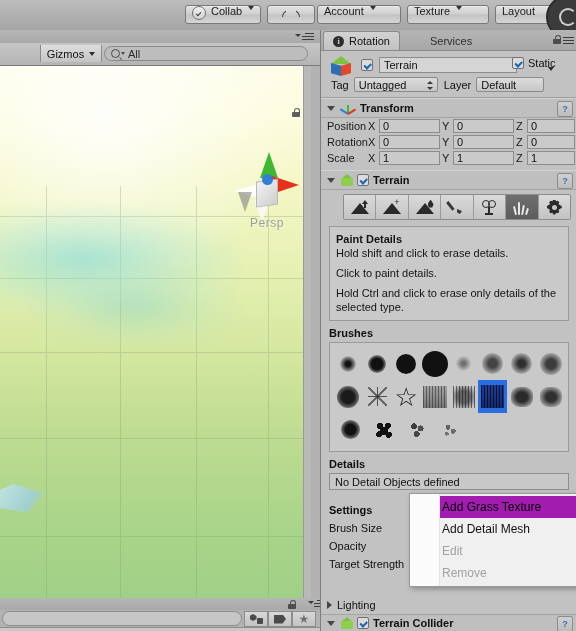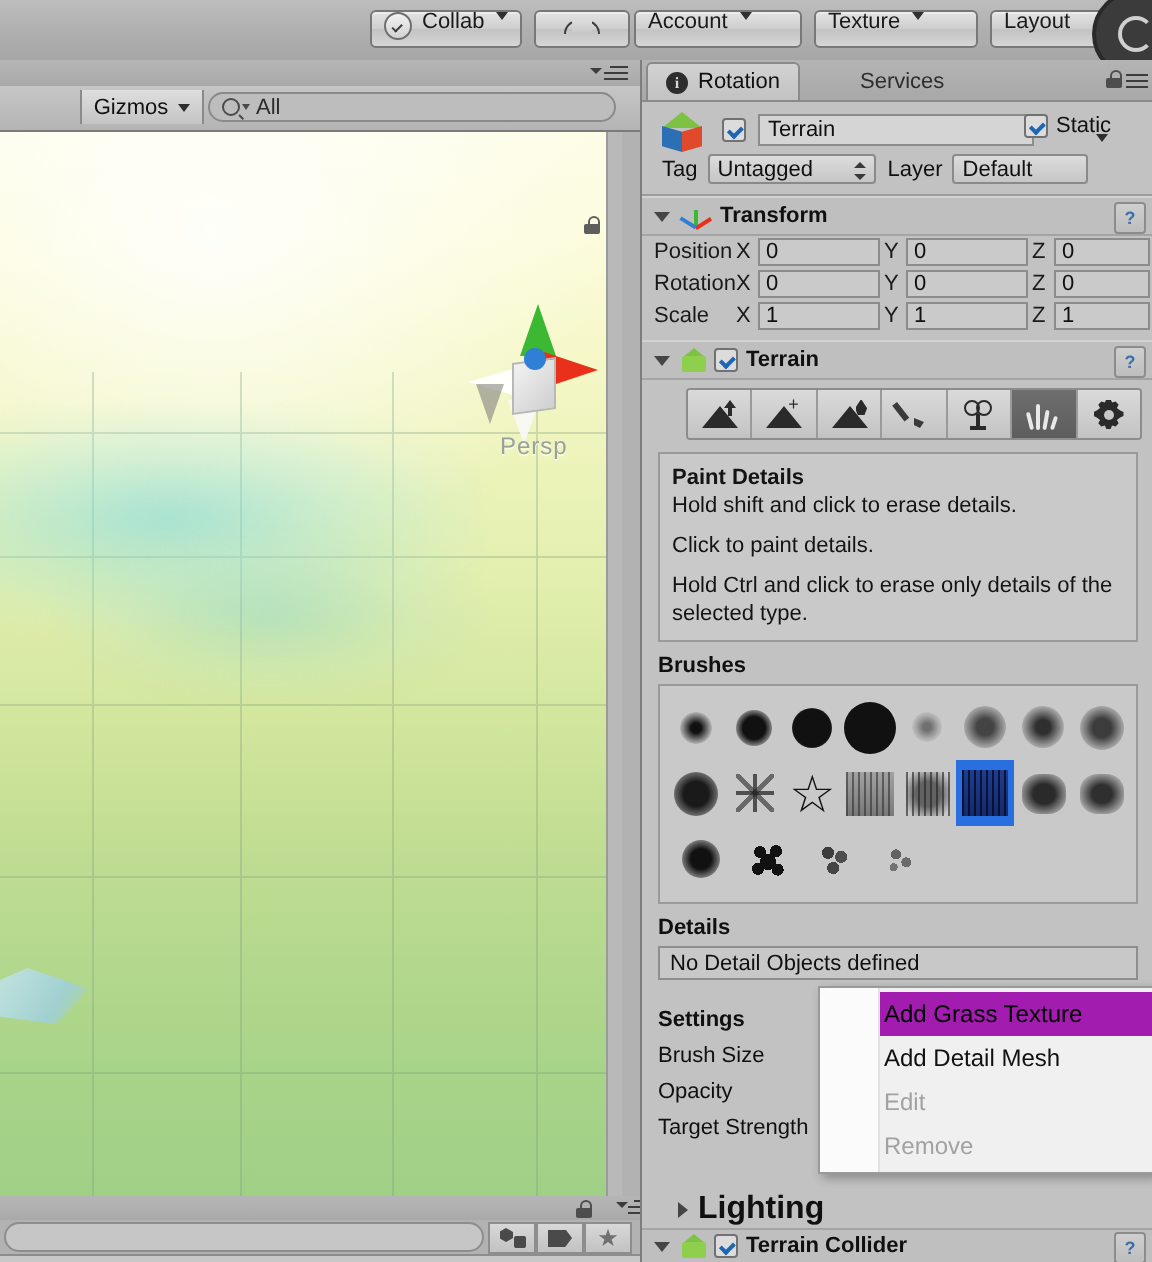--- a/index.html
+++ b/index.html
@@ -372,21 +372,21 @@
   .ctxitem.dis{color:#a2a2a2;}
   .ctx-strip{position:absolute;left:0;top:0;width:29px;height:100%;background:#fbfbfb;border-right:1px solid #e2e2e2;}
 
   .foot-comp{
     position:absolute;left:0;bottom:0;width:256px;height:17px;background:#bfbfbf;
     border-top:1px solid #a4a4a4;display:flex;align-items:center;padding-left:6px;
     font-weight:bold;font-size:11px;box-sizing:border-box;
   }
   .lighting-row{
     position:absolute;left:0;bottom:17px;width:256px;height:18px;
-    display:flex;align-items:center;padding-left:18px;font-size:16px;box-sizing:border-box;font-weight:bold;
+    display:flex;align-items:center;padding-left:6px;font-size:11px;box-sizing:border-box;
   }
 </style>
 </head>
 <body>
 
 <div id="app">
 
   <div class="toolbar">
     <div class="tb-btn" id="btn-collab">
       <span class="collab-ico"></span>

